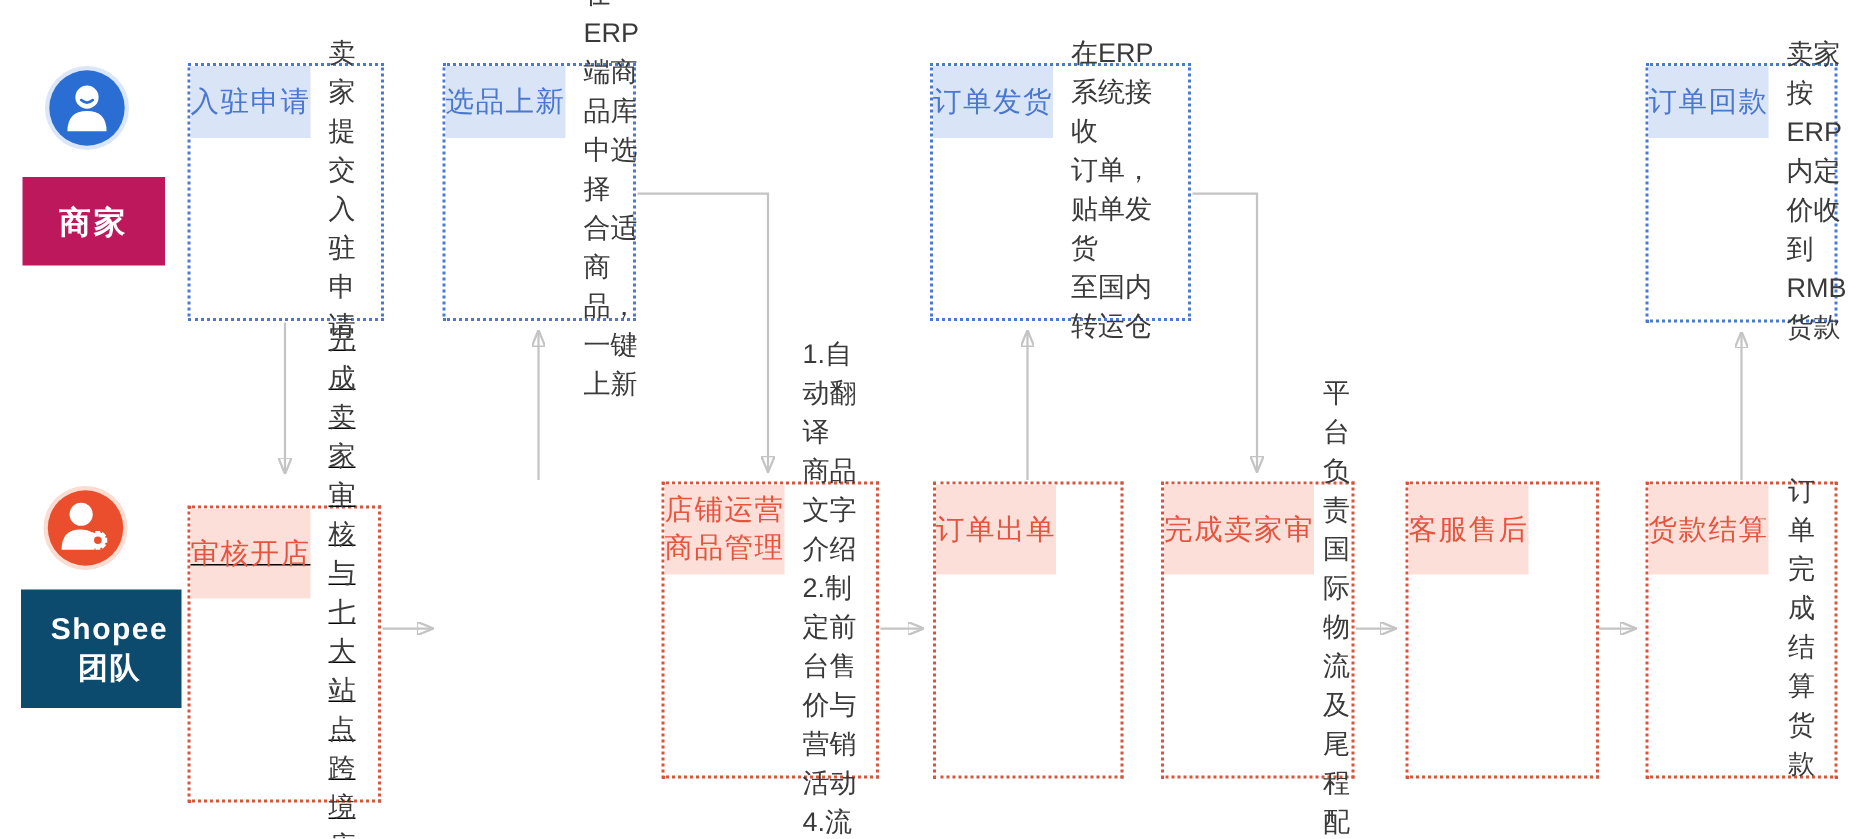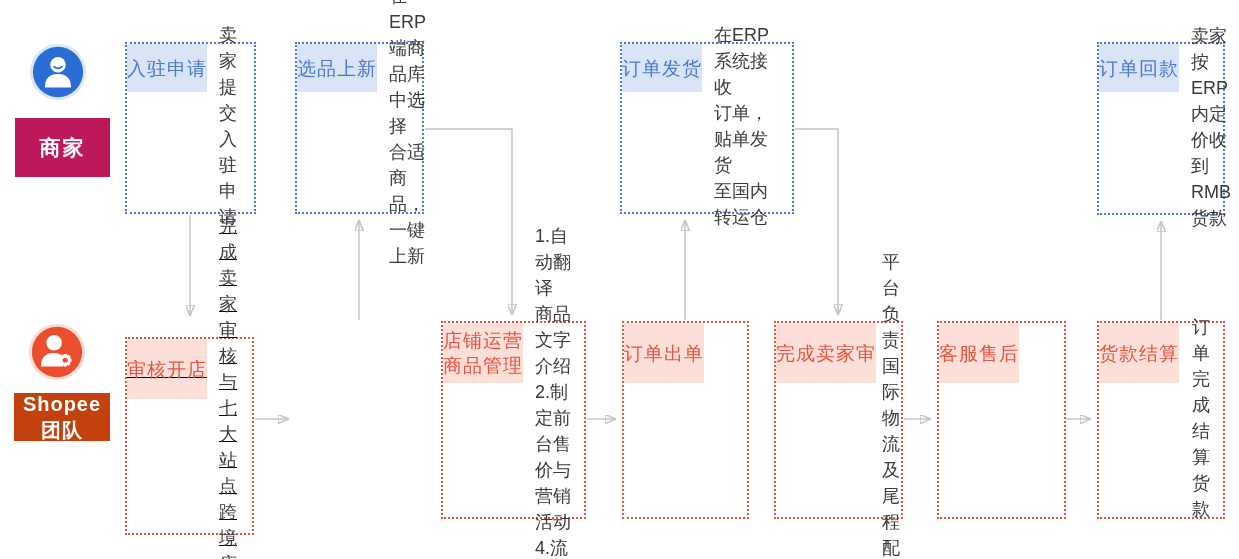--- a/index.html
+++ b/index.html
@@ -40,21 +40,21 @@
   #box-settle     { left:1097px; top:321px; width:128px; height:198px; }
   
   .avatar { position:absolute; width:58px; height:58px; }
   #merchant-avatar { left:29px; top:43px; }
   #shopee-avatar   { left:28px; top:323px; }
   .lane-label {
     position:absolute; display:flex; flex-direction:column; align-items:center; justify-content:center;
     color:#fff; font-weight:bold; text-align:center;
   }
   #merchant-label { left:15px; top:118px; width:95px; height:59px; background:#be185d; font-size:21px; letter-spacing:2px; }
-  #shopee-label   { left:14px; top:393px; width:96px; height:48px; background:#c2410c; font-size:20px; line-height:26px; letter-spacing:1px; }
+  #shopee-label   { left:14px; top:393px; width:96px; height:79px; background:#0c4a6e; font-size:20px; line-height:26px; letter-spacing:1px;padding-left:11px; }
   
   .connectors { position:absolute; left:0; top:0; width:1239px; height:559px; pointer-events:none; }
   .connectors path { fill:none; stroke:#c4c4c4; stroke-width:1.5; }
 </style>
 </head>
 <body>
 
 <div class="canvas">
 
   <svg class="connectors" viewBox="0 0 1239 559">

